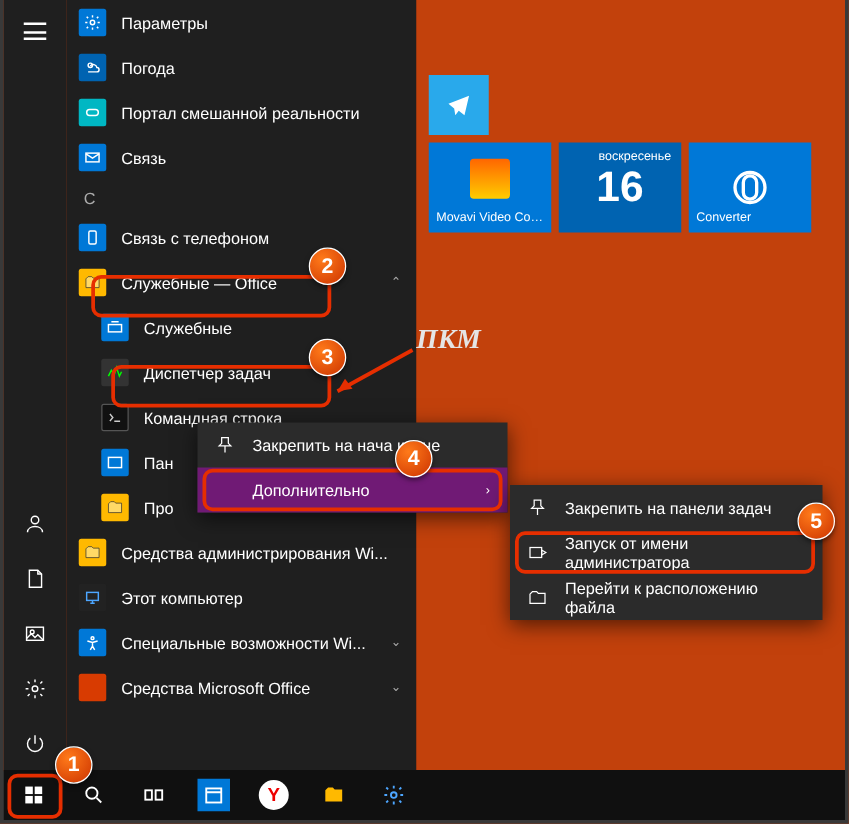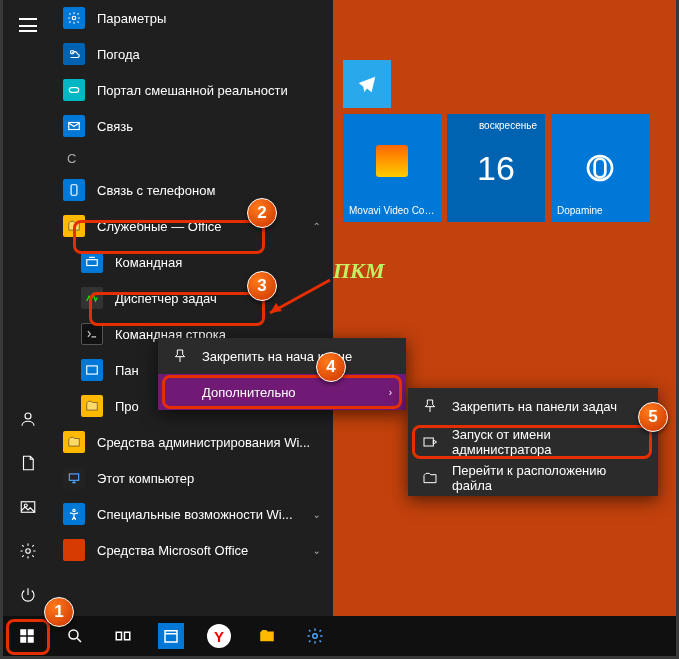--- a/index.html
+++ b/index.html
@@ -14,38 +14,38 @@
 .apps{width:280px;background:#1f1f1f;color:#fff;font-size:13px;overflow:hidden}
 .app-item{height:36px;display:flex;align-items:center;padding-left:10px;gap:12px;position:relative}
 .app-item.sub{padding-left:28px}
 .ico{width:22px;height:22px;display:flex;align-items:center;justify-content:center;border-radius:2px;flex-shrink:0}
 .ico svg{width:14px;height:14px}
 .letter{height:28px;display:flex;align-items:center;padding-left:14px;color:#aaa;font-size:13px}
 .chev{position:absolute;right:12px;color:#aaa;font-size:10px}
 .tiles{flex:1;padding:60px 10px 10px 10px}
 .tile-row{display:flex;gap:6px;margin-bottom:6px}
 .tile{background:#0078d7;color:#fff;display:flex;flex-direction:column;align-items:center;justify-content:center;font-size:11px;position:relative}
-.tile.med{width:98px;height:108px}
+.tile.med{width:98px;height:72px}
 .tile.sm{width:48px;height:48px}
 .tile .lbl{position:absolute;bottom:6px;left:6px;right:6px;font-size:10px;text-align:left;overflow:hidden;text-overflow:ellipsis;white-space:nowrap}
-.tile .big{font-size:34px;font-weight:400}
+.tile .big{font-size:34px;font-weight:700}
 .tile .top{position:absolute;top:6px;right:8px;font-size:10px}
 .taskbar{position:absolute;left:3px;bottom:3px;width:673px;height:40px;background:#101010;display:flex;align-items:center}
 .tb-item{width:48px;height:40px;display:flex;align-items:center;justify-content:center;color:#fff}
 .tb-item svg{width:18px;height:18px}
 .ctx{position:absolute;background:#2b2b2b;color:#fff;font-size:13px;box-shadow:0 4px 16px rgba(0,0,0,.6)}
 .ctx1{left:158px;top:338px;width:248px}
 .ctx2{left:408px;top:388px;width:250px}
 .ctx-item{height:36px;display:flex;align-items:center;padding:0 14px;gap:14px}
 .ctx-item.hl{background:#701a75}
 .ctx-item .arr{margin-left:auto;font-size:10px}
 .ctx-item svg{width:16px;height:16px;fill:none;stroke:#fff;stroke-width:1.5;flex-shrink:0}
 .marker{position:absolute;border:3px solid #e62e00;border-radius:8px;pointer-events:none}
 .badge{position:absolute;width:30px;height:30px;border-radius:50%;background:radial-gradient(circle at 35% 30%,#ff7a1a,#cc3300);border:1px solid #fff;color:#fff;display:flex;align-items:center;justify-content:center;font-size:17px;font-weight:bold;box-shadow:0 2px 4px rgba(0,0,0,.5)}
-.pkm{position:absolute;left:333px;top:258px;color:#bef264;font-size:22px;font-weight:bold;font-style:italic;font-family:Georgia,serif}
+.pkm{position:absolute;left:333px;top:258px;color:#e5e5e5;font-size:22px;font-weight:bold;font-style:italic;font-family:Georgia,serif}
 .arrow-svg{position:absolute;left:260px;top:275px;pointer-events:none}
 </style>
 </head>
 <body>
 
 <div class="startmenu">
   <div class="rail">
     <div class="ham"></div>
     <div class="spacer"></div>
     <div class="ritem">
@@ -135,21 +135,21 @@
         <span>Служебные — Office</span>
         <span class="chev">⌃</span>
       </div>
     <div class="app-item sub">
         <div class="ico" style="background:#0078d7">
           <svg viewBox="0 0 24 24" stroke="#fff" fill="none" stroke-width="2">
             <rect x="3" y="8" width="18" height="10"></rect>
             <path d="M7 4l10 0"></path>
           </svg>
         </div>
-        <span>Командная</span>
+        <span>Служебные</span>
       </div>
     <div class="app-item sub">
         <div class="ico" style="background:#333">
           <svg viewBox="0 0 24 24" stroke="#0f0" fill="none" stroke-width="2">
             <path d="M3 17l4-8 4 6 3-10 4 12 3-6"></path>
           </svg>
         </div>
         <span>Диспетчер задач</span>
       </div>
     <div class="app-item sub">
@@ -225,21 +225,21 @@
       </div>
       <div class="tile med" style="background:#0063b1">
         <div class="top">воскресенье</div>
         <div class="big">16</div>
       </div>
       <div class="tile med" style="background:#0078d7">
         <svg viewBox="0 0 24 24" width="32" height="32" fill="none" stroke="#fff" stroke-width="2">
             <circle cx="12" cy="12" r="9"></circle>
             <path d="M8 9a4 4 0 0 1 8 0v6a4 4 0 0 1-8 0z"></path>
           </svg>
-        <div class="lbl">Dopamine</div>
+        <div class="lbl">Converter</div>
       </div>
     </div>
   </div>
 </div>
 
 <div class="ctx ctx1">
   <div class="ctx-item">
     <svg viewBox="0 0 24 24">
         <path d="M8 3h8v7l3 3H5l3-3zM12 13v8"></path>
       </svg>

